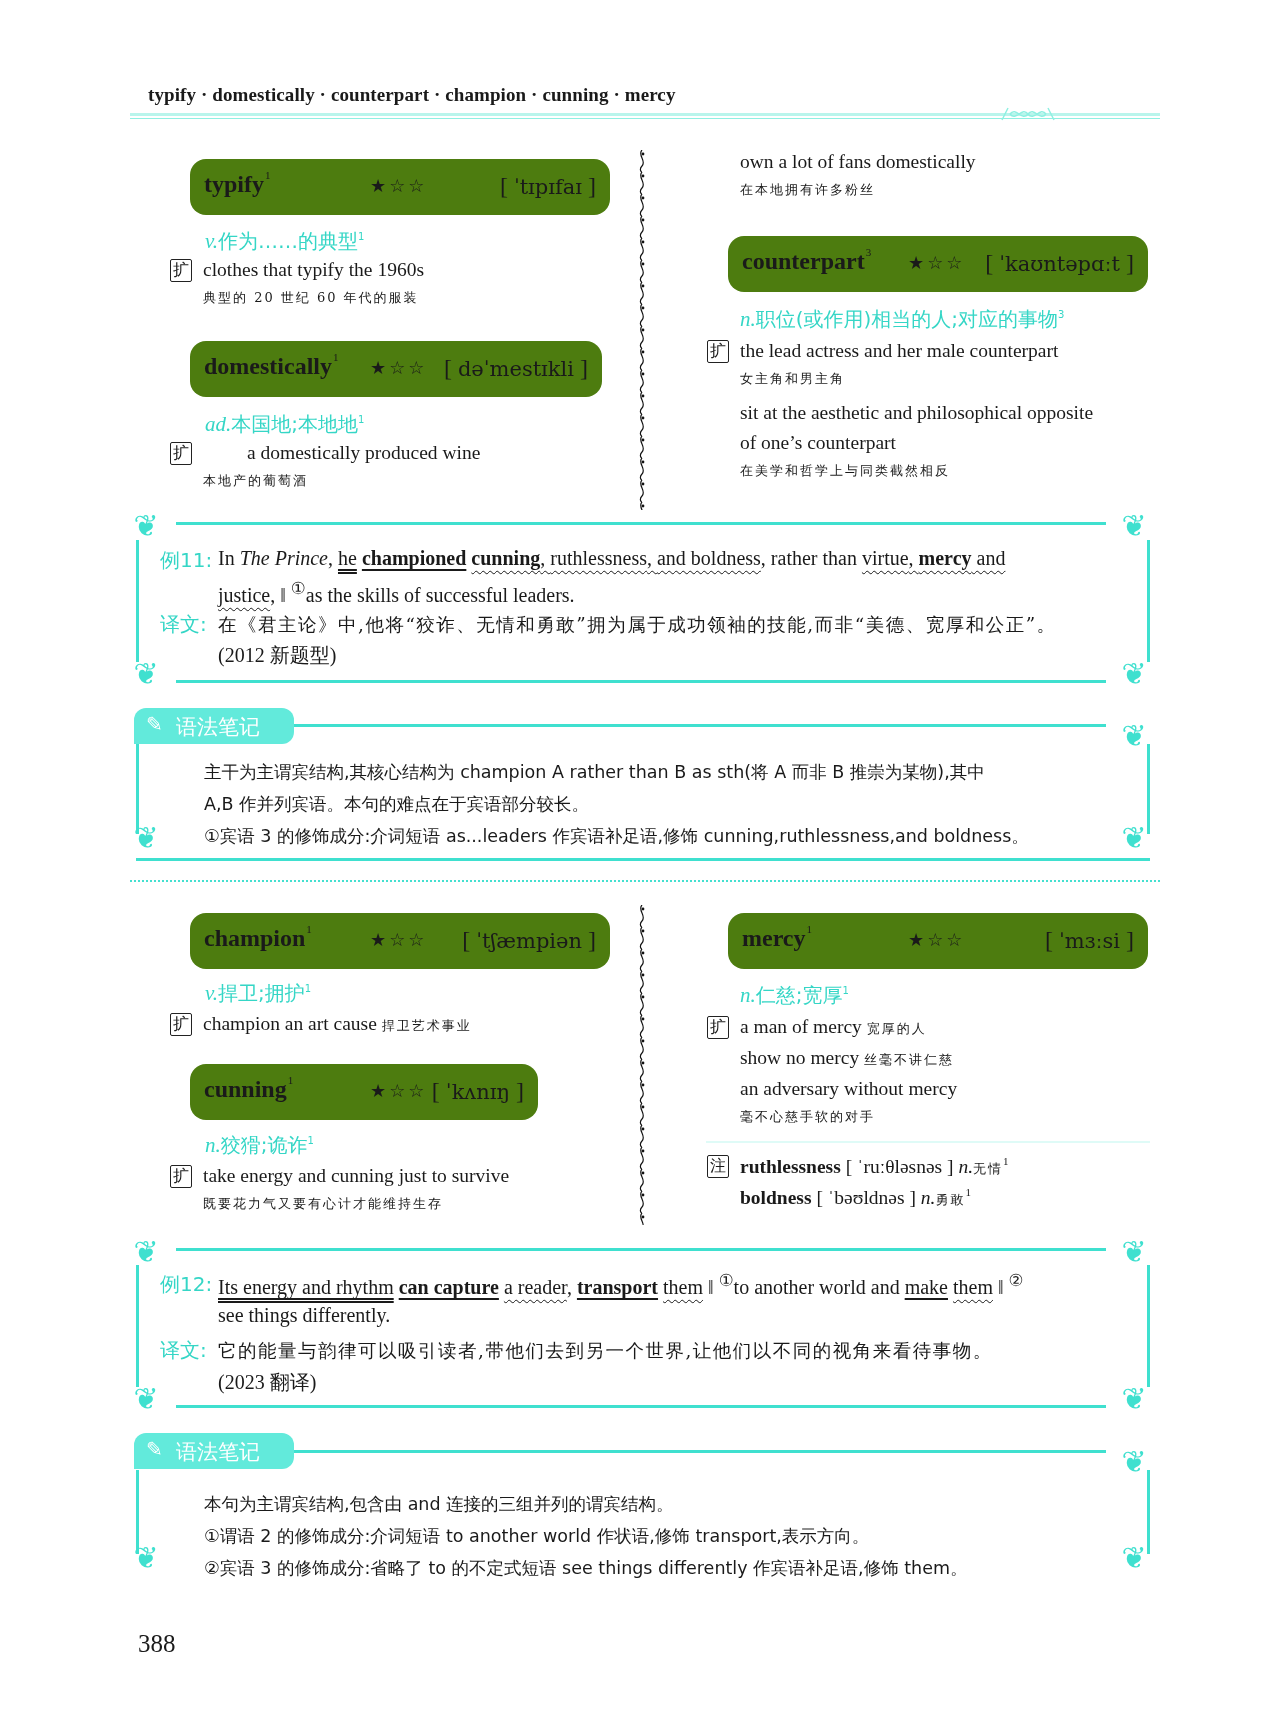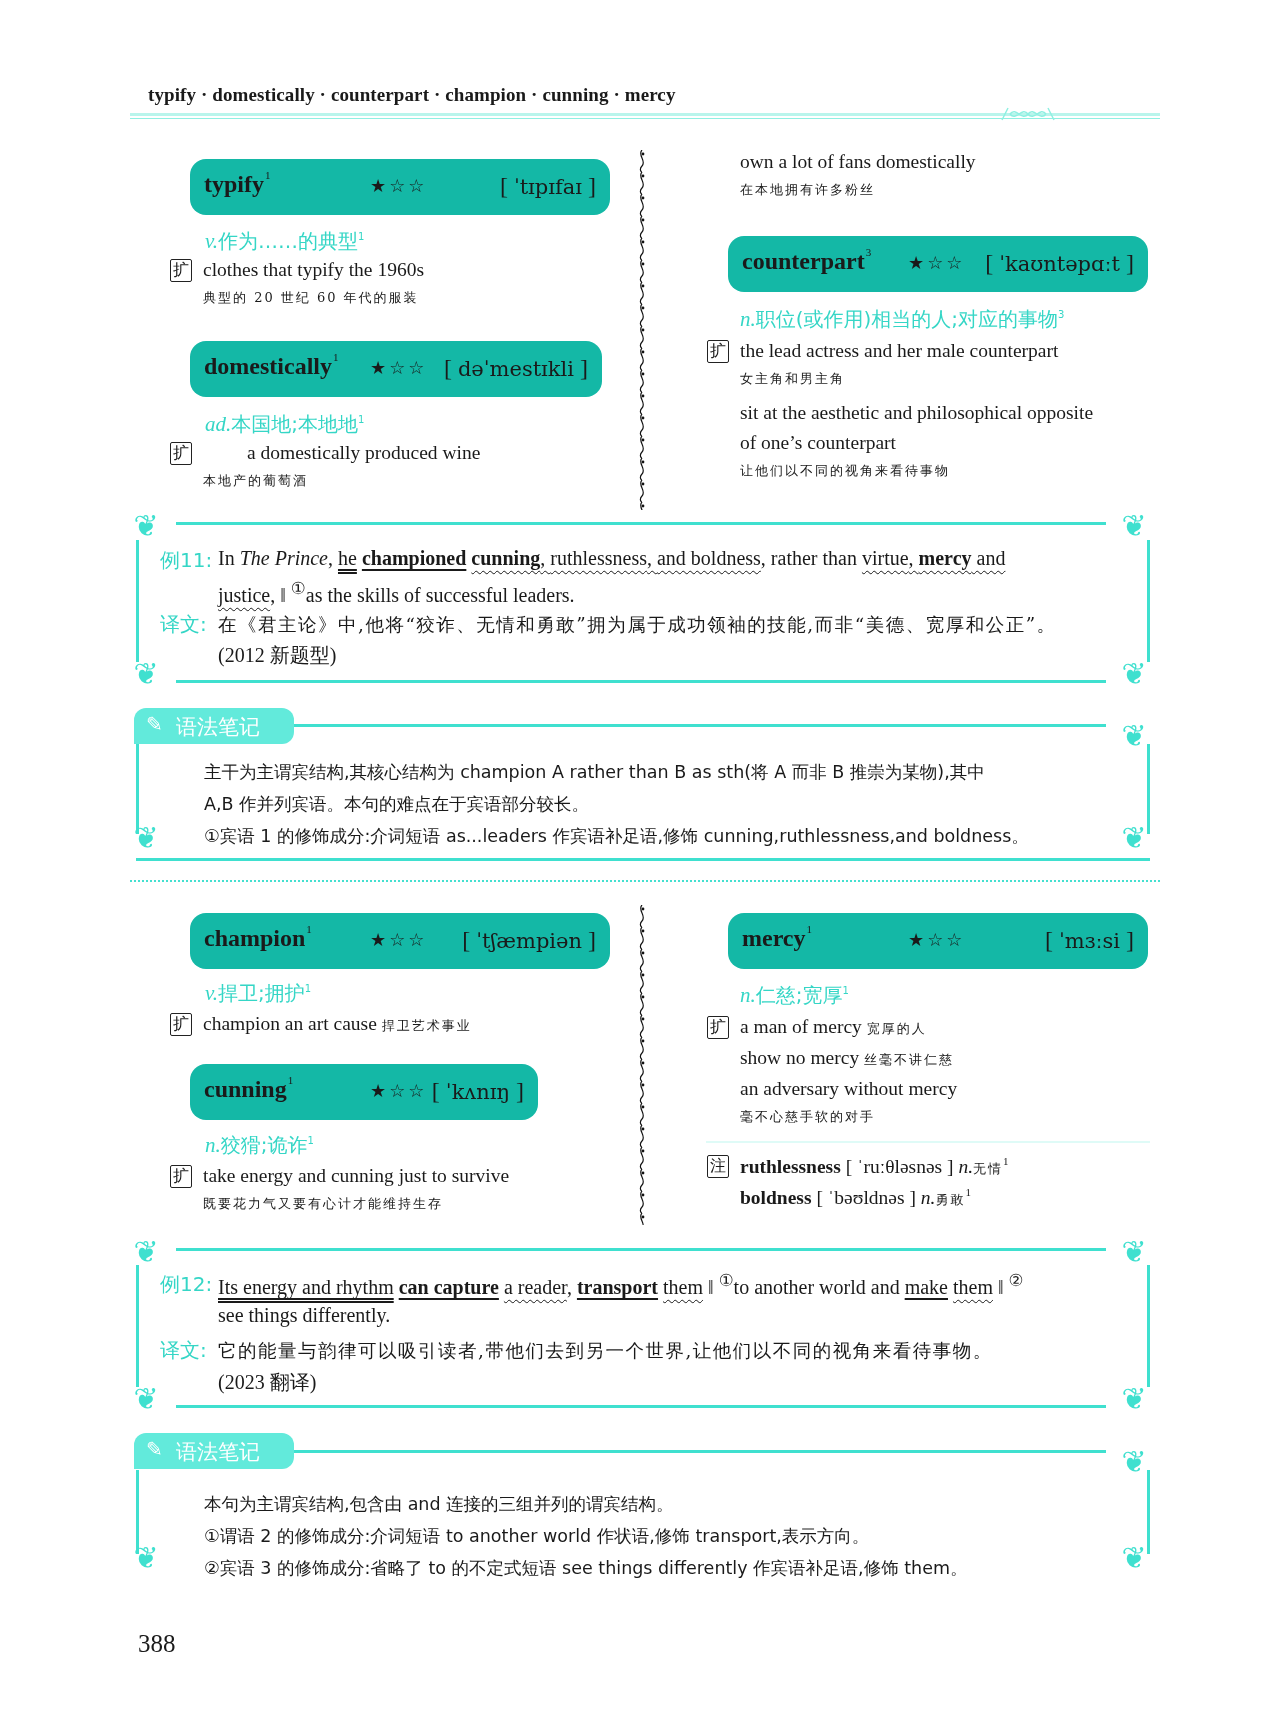--- a/index.html
+++ b/index.html
@@ -5,21 +5,21 @@
   html, body { margin:0; padding:0; background:#ffffff; }
   body { width:1281px; height:1724px; position:relative; overflow:hidden;
          font-family:"Liberation Serif","DejaVu Serif",serif; color:#1a1a1a; }
   .abs { position:absolute; }
   
   .running-head { left:148px; top:84px; font-weight:bold; font-size:19px; letter-spacing:0.1px; }
   .head-rule1 { left:130px; top:113px; width:1030px; height:3px; background:#b9f5ec; }
   .head-rule2 { left:130px; top:118px; width:1030px; height:1px; background:#8ff0e2; }
   .head-orn { left:1000px; top:106px; width:56px; height:16px; }
   
-  .card { position:absolute; background:#14b8a6; border-radius:16px; height:56px; }
+  .card { position:absolute; background:#4d7c0f; border-radius:16px; height:56px; }
   .card .hw { position:absolute; left:14px; top:12px; font-weight:bold; font-size:24px; }
   .card .hw sup { font-size:11px; font-weight:normal; position:relative; top:-4px; margin-left:1px; }
   .card .stars { position:absolute; top:16px; font-size:18px; letter-spacing:3px; }
   .card .ipa { position:absolute; right:14px; top:14px; font-size:21px; font-family:"DejaVu Serif","Liberation Serif",serif; }
   .card .ipa .br { font-family:"Liberation Serif",serif; font-size:24px; }
   .def { position:absolute; color:#35d6c6; font-size:20px; font-family:"DejaVu Sans","Liberation Sans",sans-serif; }
   .def i { font-family:"Liberation Serif",serif; font-size:21px; }
   .def sup { font-size:10px; }
   .line { position:absolute; font-size:19.5px; white-space:nowrap; }
   .zh { font-family:"DejaVu Serif","Liberation Serif",serif; font-size:13px; letter-spacing:2px; }
@@ -91,21 +91,21 @@
   <span class="hw"><span>counterpart</span><sup>3</sup></span>
   <span class="stars" style="left:180px;">★☆☆</span>
   <span class="ipa"><span class="br">[ </span><span>ˈkaʊntəpɑːt</span><span class="br"> ]</span></span>
 </div>
 <div class="def" style="left:740px; top:306px;"><i>n.</i><span>职位(或作用)相当的人;对应的事物</span><sup>3</sup></div>
 <div class="tag-box" style="left:707px; top:340px;">扩</div>
 <div class="line" style="left:740px; top:340px;">the lead actress and her male counterpart</div>
 <div class="line zh" style="left:740px; top:370px;">女主角和男主角</div>
 <div class="line" style="left:740px; top:402px;">sit at the aesthetic and philosophical opposite</div>
 <div class="line" style="left:740px; top:432px;">of one’s counterpart</div>
-<div class="line zh" style="left:740px; top:462px;">让他们以不同的视角来看待事物</div>
+<div class="line zh" style="left:740px; top:462px;">在美学和哲学上与同类截然相反</div>
 
 <div class="ex-box" style="top:540px; height:122px; width:1008px;"></div>
 <div class="ex-top" style="left:176px; top:522px; width:930px;"></div>
 <div class="ex-top" style="left:176px; top:680px; width:930px;"></div>
 <div class="corner" style="left:128px; top:508px;">❦</div>
 <div class="corner" style="left:1116px; top:508px;">❦</div>
 <div class="corner" style="left:128px; top:656px;">❦</div>
 <div class="corner" style="left:1116px; top:656px;">❦</div>
 
 <div class="ex-label" style="left:160px; top:547px;">例11:</div>
@@ -120,21 +120,21 @@
   <span style="position:absolute; left:42px; top:5px;">语法笔记</span>
 </div>
 <div class="gram-rule" style="left:294px; top:724px; width:812px;"></div>
 <div class="ex-box" style="top:744px; height:90px; width:1008px;"></div>
 <div class="gram-rule" style="left:136px; top:858px; width:1014px;"></div>
 <div class="corner" style="left:1116px; top:718px;">❦</div>
 <div class="corner" style="left:128px; top:820px;">❦</div>
 <div class="corner" style="left:1116px; top:820px;">❦</div>
 <div class="gram-text" style="left:204px; top:760px;">主干为主谓宾结构,其核心结构为 champion A rather than B as sth(将 A 而非 B 推崇为某物),其中</div>
 <div class="gram-text" style="left:204px; top:792px;">A,B 作并列宾语。本句的难点在于宾语部分较长。</div>
-<div class="gram-text" style="left:204px; top:824px;">①宾语 1 的修饰成分:介词短语 as...leaders 作宾语补足语,修饰 cunning,ruthlessness,and boldness。</div>
+<div class="gram-text" style="left:204px; top:824px;">①宾语 3 的修饰成分:介词短语 as...leaders 作宾语补足语,修饰 cunning,ruthlessness,and boldness。</div>
 
 <div class="dotted"></div>
 
 <div class="card" style="left:190px; top:913px; width:420px;">
   <span class="hw"><span>champion</span><sup>1</sup></span>
   <span class="stars" style="left:180px;">★☆☆</span>
   <span class="ipa"><span class="br">[ </span><span>ˈtʃæmpiən</span><span class="br"> ]</span></span>
 </div>
 <div class="def" style="left:205px; top:980px;"><i>v.</i><span>捍卫;拥护</span><sup>1</sup></div>
 <div class="tag-box" style="left:170px; top:1013px;">扩</div>

